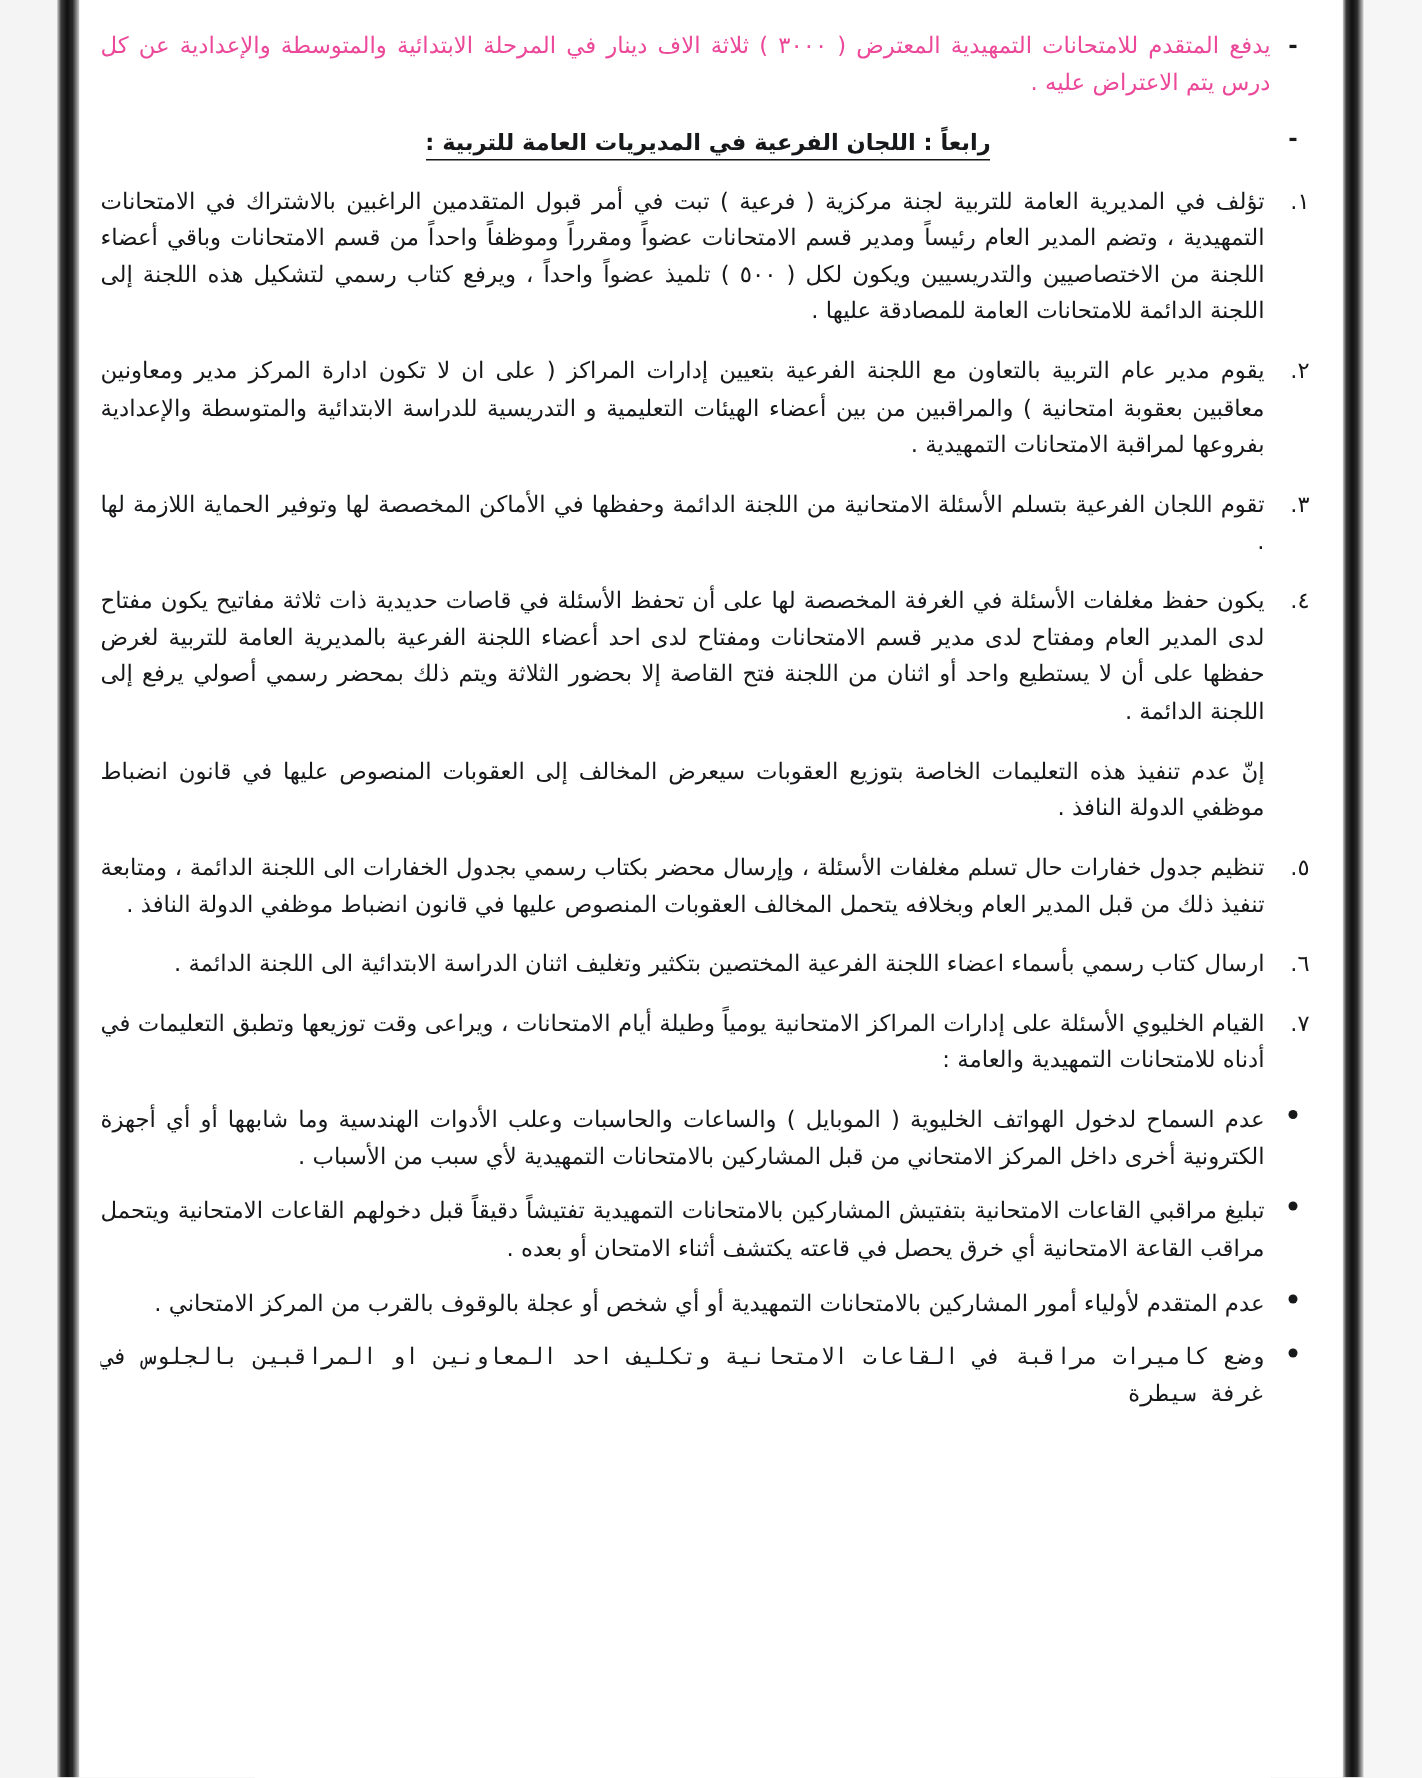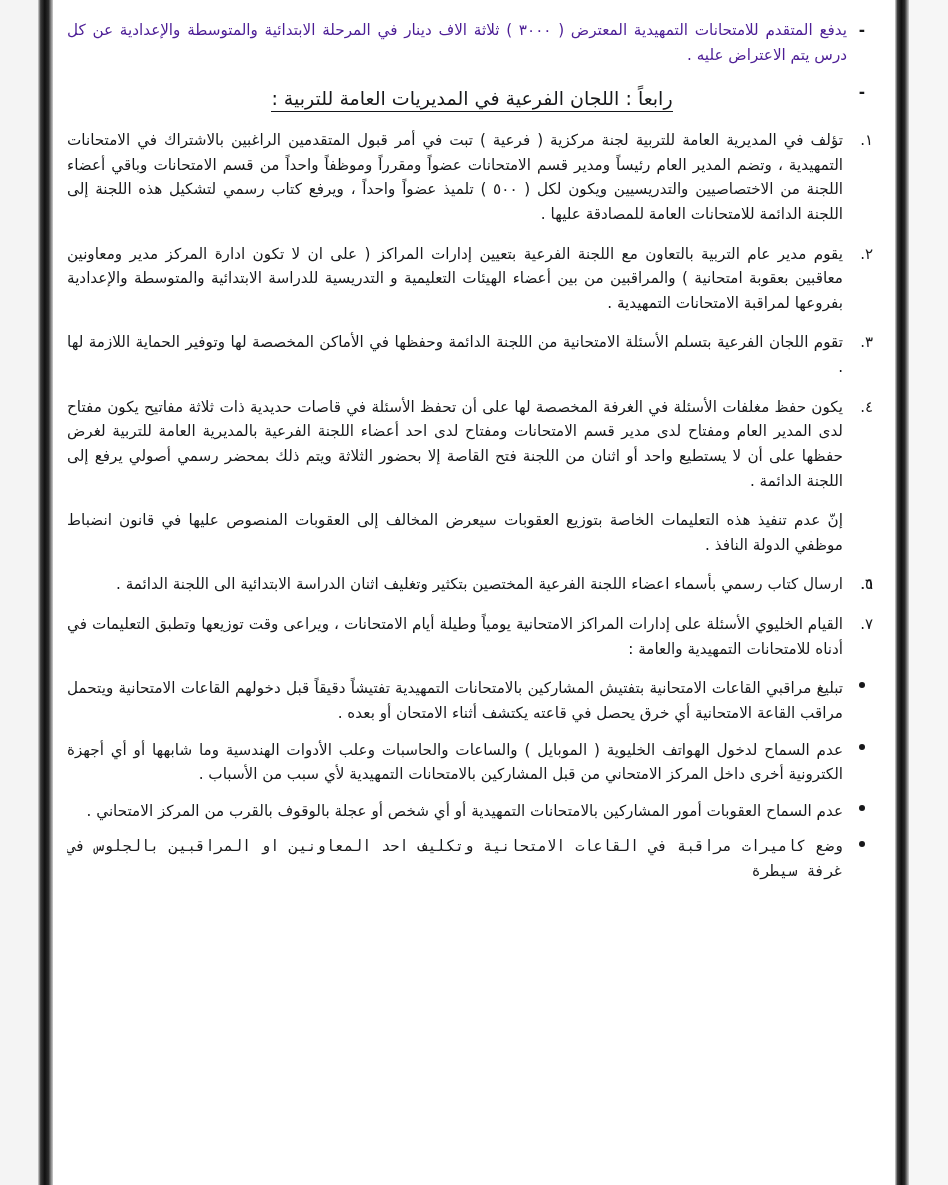--- a/index.html
+++ b/index.html
@@ -74,22 +74,22 @@
     top: 0;
     width: 18px;
     text-align: center;
     font-weight: 600;
   }
 
   
   .section-heading {
     margin: 16px 0 14px 0;
     text-align: center;
-    font-weight: 400;
-    font-size: 19px;
+    font-weight: 700;
+    font-size: 15px;
     letter-spacing: 0.2px;
   }
   .section-heading span.u {
     border-bottom: 1.6px solid #15161a;
     padding-bottom: 2px;
   }
 
   
   .num-list { margin: 0; padding: 0; list-style: none; }
   .num-item {
@@ -131,21 +131,21 @@
     display: block;
     width: 6px;
     height: 6px;
     border-radius: 50%;
     background: #17181a;
   }
   .clipped {
     overflow: hidden;
     font-family: Liberation Mono, monospace;
   }
-  .softtext { color: #4c1d95; }
+  .softtext { color: #ec4899; }
 </style>
 </head>
 <body>
 
 <div class="page">
 
   <div class="scan-margin-left"></div>
   <div class="scan-margin-right"></div>
   <div class="edge-bar left"></div>
   <div class="edge-bar right"></div>
@@ -184,43 +184,44 @@
           <span class="marker">٤.</span>
           <span>يكون حفظ مغلفات الأسئلة في الغرفة المخصصة لها على أن تحفظ الأسئلة في قاصات حديدية ذات ثلاثة مفاتيح يكون مفتاح لدى المدير العام ومفتاح لدى مدير قسم الامتحانات ومفتاح لدى احد أعضاء اللجنة الفرعية بالمديرية العامة للتربية لغرض حفظها على أن لا يستطيع واحد أو اثنان من اللجنة فتح القاصة إلا بحضور الثلاثة ويتم ذلك بمحضر رسمي أصولي يرفع إلى اللجنة الدائمة .</span>
         </li>
       </ol>
 
       <p class="plain-para">إنّ عدم تنفيذ هذه التعليمات الخاصة بتوزيع العقوبات سيعرض المخالف إلى العقوبات المنصوص عليها في قانون انضباط موظفي الدولة النافذ .</p>
 
       <ol class="num-list">
         <li class="num-item">
           <span class="marker">٥.</span>
+          <span>تنظيم جدول خفارات حال تسلم مغلفات الأسئلة ، وإرسال محضر بكتاب رسمي بجدول الخفارات الى اللجنة الدائمة ، ومتابعة تنفيذ ذلك من قبل المدير العام وبخلافه يتحمل المخالف العقوبات المنصوص عليها في قانون انضباط موظفي الدولة النافذ .</span>
         </li>
         <li class="num-item">
           <span class="marker">٦.</span>
           <span>ارسال كتاب رسمي بأسماء اعضاء اللجنة الفرعية المختصين بتكثير وتغليف اثنان الدراسة الابتدائية الى اللجنة الدائمة .</span>
         </li>
         <li class="num-item">
           <span class="marker">٧.</span>
           <span>القيام الخليوي الأسئلة على إدارات المراكز الامتحانية يومياً وطيلة أيام الامتحانات ، ويراعى وقت توزيعها وتطبق التعليمات في أدناه للامتحانات التمهيدية والعامة :</span>
         </li>
       </ol>
 
       <ul class="bullet-list">
         <li class="bullet-item">
           <span class="marker"></span>
+          <span>عدم السماح لدخول الهواتف الخليوية ( الموبايل ) والساعات والحاسبات وعلب الأدوات الهندسية وما شابهها أو أي أجهزة الكترونية أخرى داخل المركز الامتحاني من قبل المشاركين بالامتحانات التمهيدية لأي سبب من الأسباب .</span>
+        </li>
+        <li class="bullet-item">
+          <span class="marker"></span>
           <span>تبليغ مراقبي القاعات الامتحانية بتفتيش المشاركين بالامتحانات التمهيدية تفتيشاً دقيقاً قبل دخولهم القاعات الامتحانية ويتحمل مراقب القاعة الامتحانية أي خرق يحصل في قاعته يكتشف أثناء الامتحان أو بعده .</span>
         </li>
         <li class="bullet-item">
           <span class="marker"></span>
-          <span>عدم السماح لدخول الهواتف الخليوية ( الموبايل ) والساعات والحاسبات وعلب الأدوات الهندسية وما شابهها أو أي أجهزة الكترونية أخرى داخل المركز الامتحاني من قبل المشاركين بالامتحانات التمهيدية لأي سبب من الأسباب .</span>
-        </li>
-        <li class="bullet-item">
-          <span class="marker"></span>
-          <span>عدم السماح العقوبات أمور المشاركين بالامتحانات التمهيدية أو أي شخص أو عجلة بالوقوف بالقرب من المركز الامتحاني .</span>
+          <span>عدم المتقدم لأولياء أمور المشاركين بالامتحانات التمهيدية أو أي شخص أو عجلة بالوقوف بالقرب من المركز الامتحاني .</span>
         </li>
         <li class="bullet-item clipped">
           <span class="marker"></span>
           <span>وضع كاميرات مراقبة في القاعات الامتحانية وتكليف احد المعاونين او المراقبين بالجلوس في غرفة سيطرة</span>
         </li>
       </ul>
 
     </div>
   </div>
 </div>

